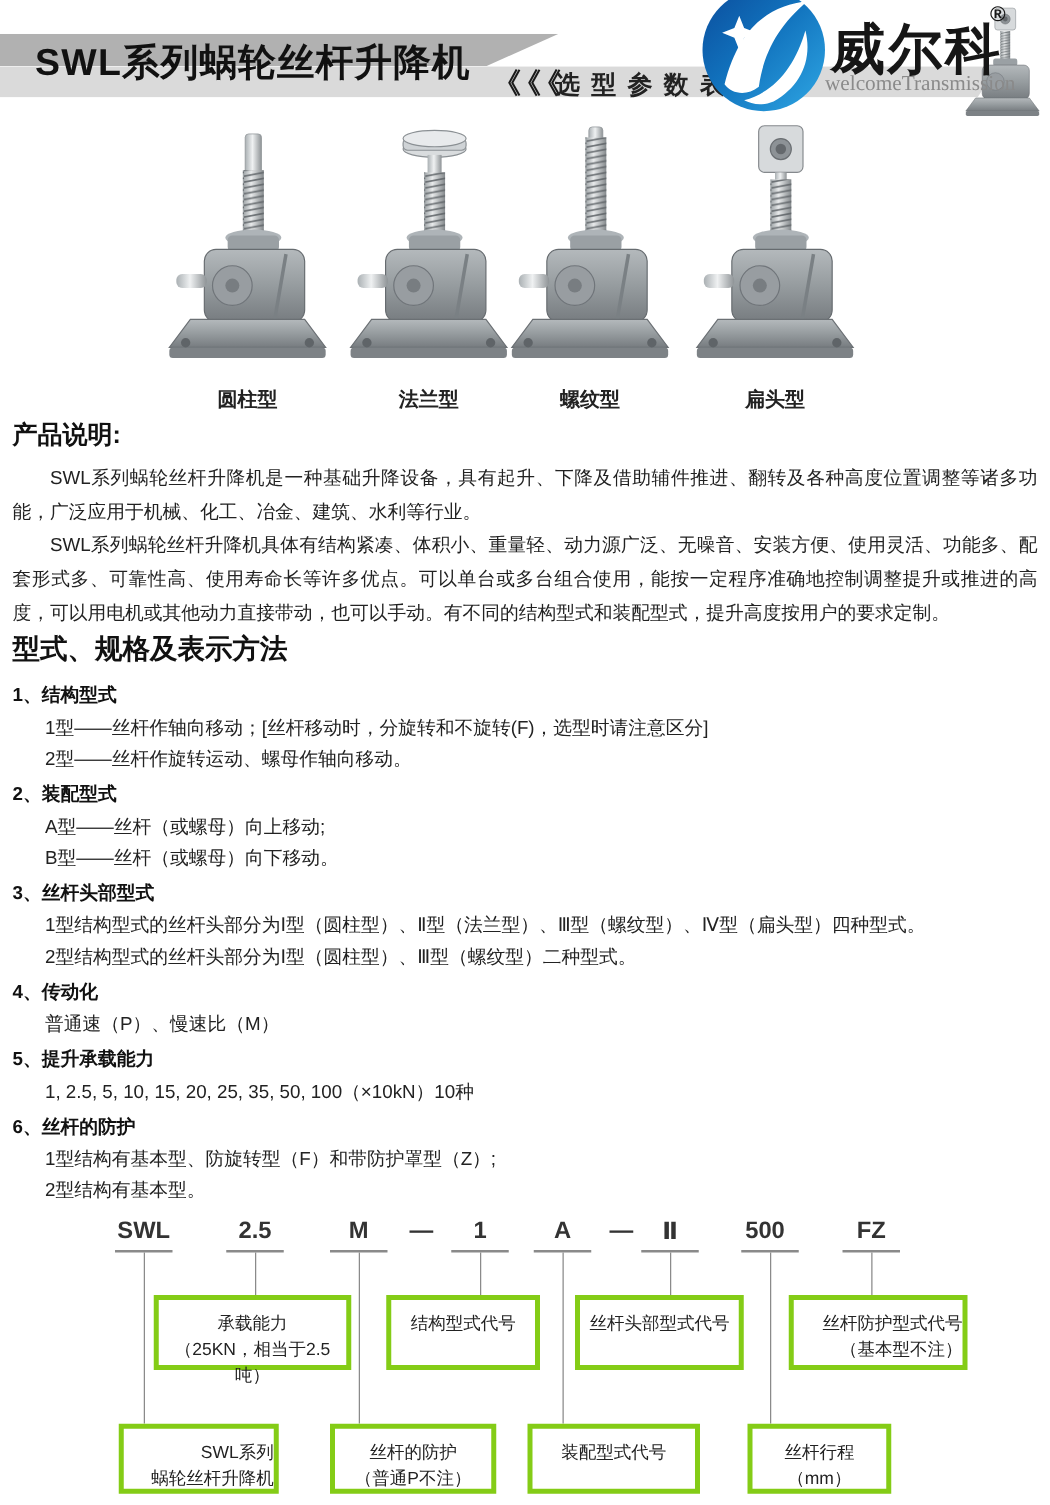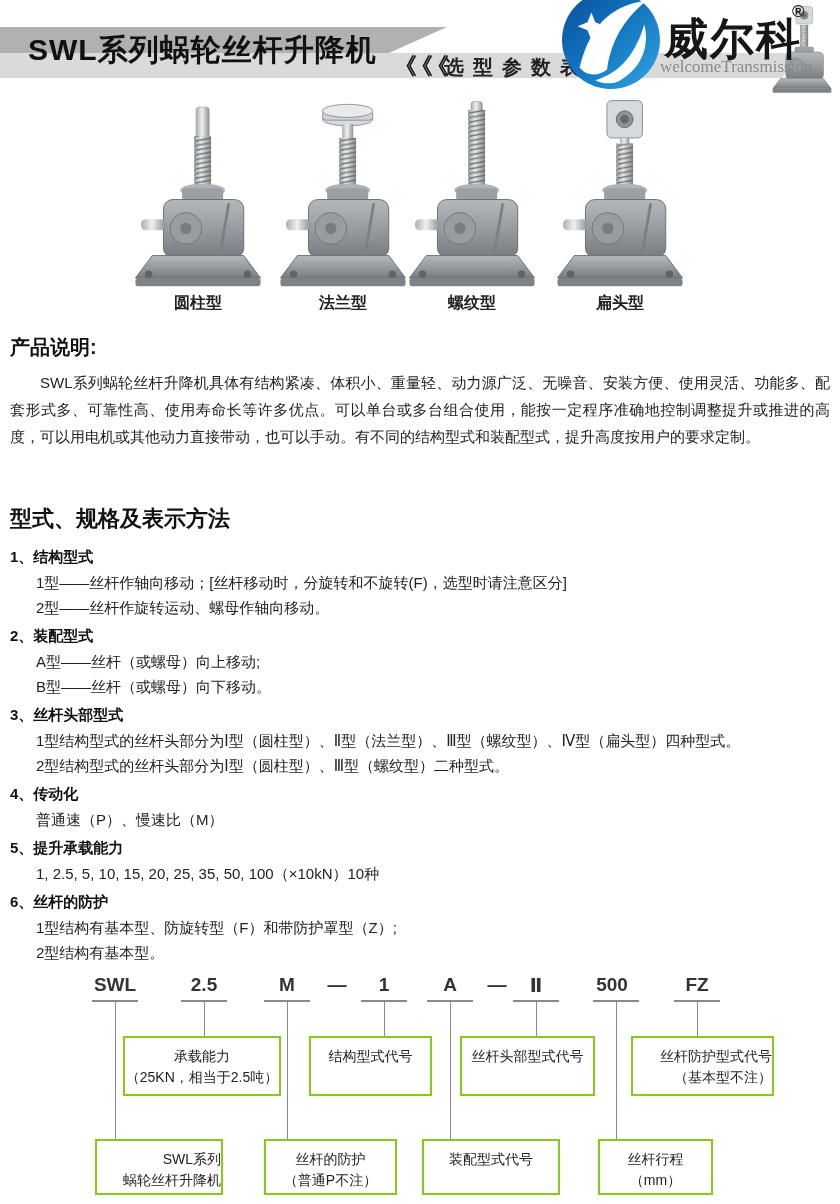--- a/index.html
+++ b/index.html
@@ -21,36 +21,36 @@
   .logo-circle svg{position:absolute;left:0;top:0;}
   .brand{position:absolute;left:664px;top:10px;font-size:44px;font-weight:900;letter-spacing:2px;
         color:#161616;z-index:4;white-space:nowrap;}
   .brand-reg{position:absolute;left:792px;top:2px;font-size:17px;font-weight:700;color:#161616;z-index:5;}
   .tagline{position:absolute;left:660px;top:57px;font-size:17px;color:#8a8a8a;z-index:4;
         font-family:"Liberation Serif","DejaVu Serif",serif;white-space:nowrap;}
   .mini-jack{position:absolute;left:768px;top:3px;width:68px;height:92px;z-index:3;}
   
   .figure{position:absolute;width:140px;text-align:center;}
   .figure svg{display:block;margin:0 auto;}
-  .fig-label{margin-top:0;font-size:16px;font-weight:700;color:#222;}
+  .fig-label{margin-top:17px;font-size:16px;font-weight:700;color:#222;}
   
   .desc{position:absolute;left:10px;top:334px;width:820px;}
   .sec-h{font-size:20px;font-weight:800;color:#111;margin:0 0 8px 0;}
   .desc p{margin:0;font-size:15px;line-height:27px;text-align:justify;text-indent:2em;color:#222;}
   .spec{position:absolute;left:10px;top:504px;width:822px;}
   .spec-h{font-size:22px;font-weight:800;color:#111;margin:0 0 9px 0;}
   .spec-item-title{font-size:15px;font-weight:800;color:#111;line-height:27px;margin-top:2px;}
   .spec-line{font-size:15px;color:#222;line-height:25px;margin-left:26px;}
   
   .dg{position:absolute;left:0;top:0;width:840px;height:1204px;pointer-events:none;border-radius:18px;}
   .tok{position:absolute;top:974px;transform:translateX(-50%);font-size:19px;font-weight:600;
         color:#333;white-space:nowrap;}
   .tok-u{position:absolute;top:1000px;width:46px;height:2px;background:#8a8a8a;transform:translateX(-50%);}
   .vline{position:absolute;width:1px;background:#8a8a8a;}
-  .dbox{position:absolute;border:2px solid #84cc16;background:#fff;font-size:14px;line-height:21px;
+  .dbox{position:absolute;border:4px solid #84cc16;background:#fff;font-size:14px;line-height:21px;
         text-align:center;white-space:pre-line;color:#222;padding-top:8px;box-sizing:border-box;}
 </style>
 </head>
 <body>
 
 <div class="page">
 
   <svg width="0" height="0" style="position:absolute" aria-hidden="true">
     <defs>
       <linearGradient id="gBody" x1="0" y1="0" x2="0" y2="1">
@@ -187,20 +187,21 @@
       <polygon points="8,196 142,196 124,172 26,172" fill="url(#gBody)" stroke="#6b7074"></polygon>
       <rect x="8" y="196" width="134" height="9" rx="3" fill="#7d8286"></rect>
       <circle cx="22" cy="192" r="4" fill="#5f6468"></circle>
         <circle cx="128" cy="192" r="4" fill="#5f6468"></circle>
     </svg>
     <div class="fig-label">扁头型</div>
   </div>
 
   <div class="desc">
     <h2 class="sec-h">产品说明:</h2>
+    <p>SWL系列蜗轮丝杆升降机是一种基础升降设备，具有起升、下降及借助辅件推进、翻转及各种高度位置调整等诸多功能，广泛应用于机械、化工、冶金、建筑、水利等行业。</p>
     <p>SWL系列蜗轮丝杆升降机具体有结构紧凑、体积小、重量轻、动力源广泛、无噪音、安装方便、使用灵活、功能多、配套形式多、可靠性高、使用寿命长等许多优点。可以单台或多台组合使用，能按一定程序准确地控制调整提升或推进的高度，可以用电机或其他动力直接带动，也可以手动。有不同的结构型式和装配型式，提升高度按用户的要求定制。</p>
   </div>
 
   <div class="spec">
     <h2 class="spec-h">型式、规格及表示方法</h2>
 
     <div class="spec-item-title">1、结构型式</div>
     <div class="spec-line">1型——丝杆作轴向移动；[丝杆移动时，分旋转和不旋转(F)，选型时请注意区分]</div>
     <div class="spec-line">2型——丝杆作旋转运动、螺母作轴向移动。</div>
 

